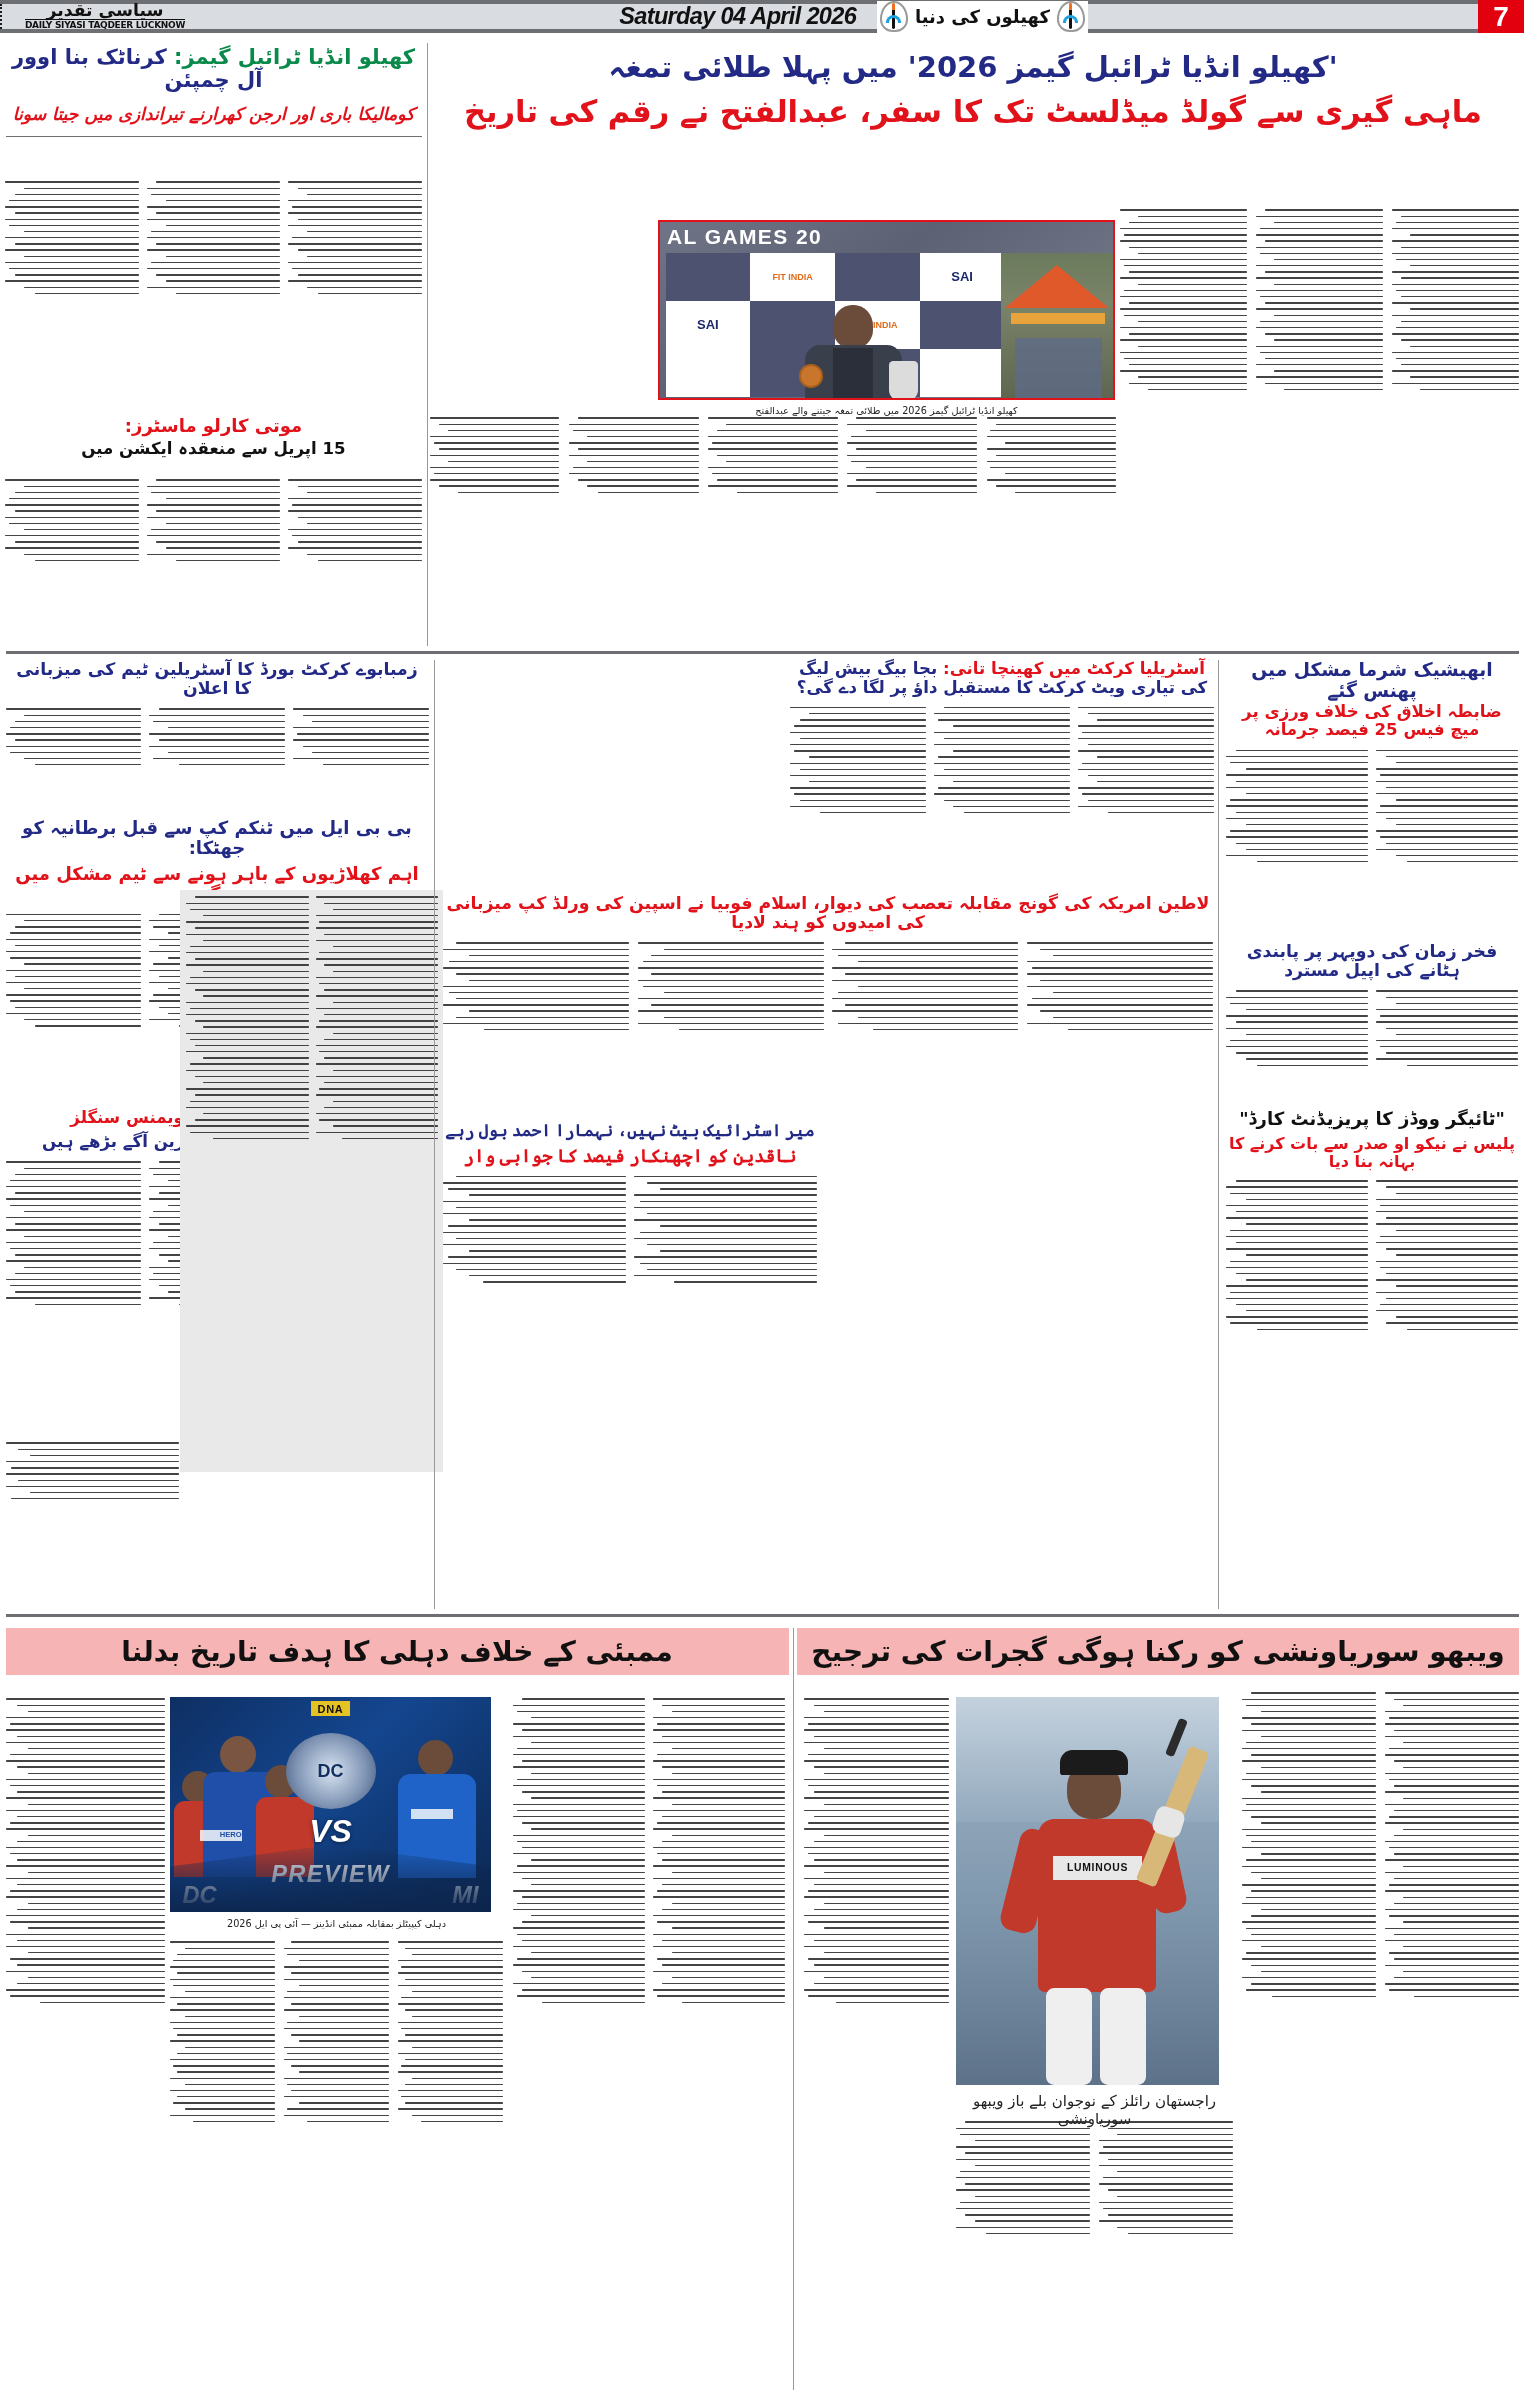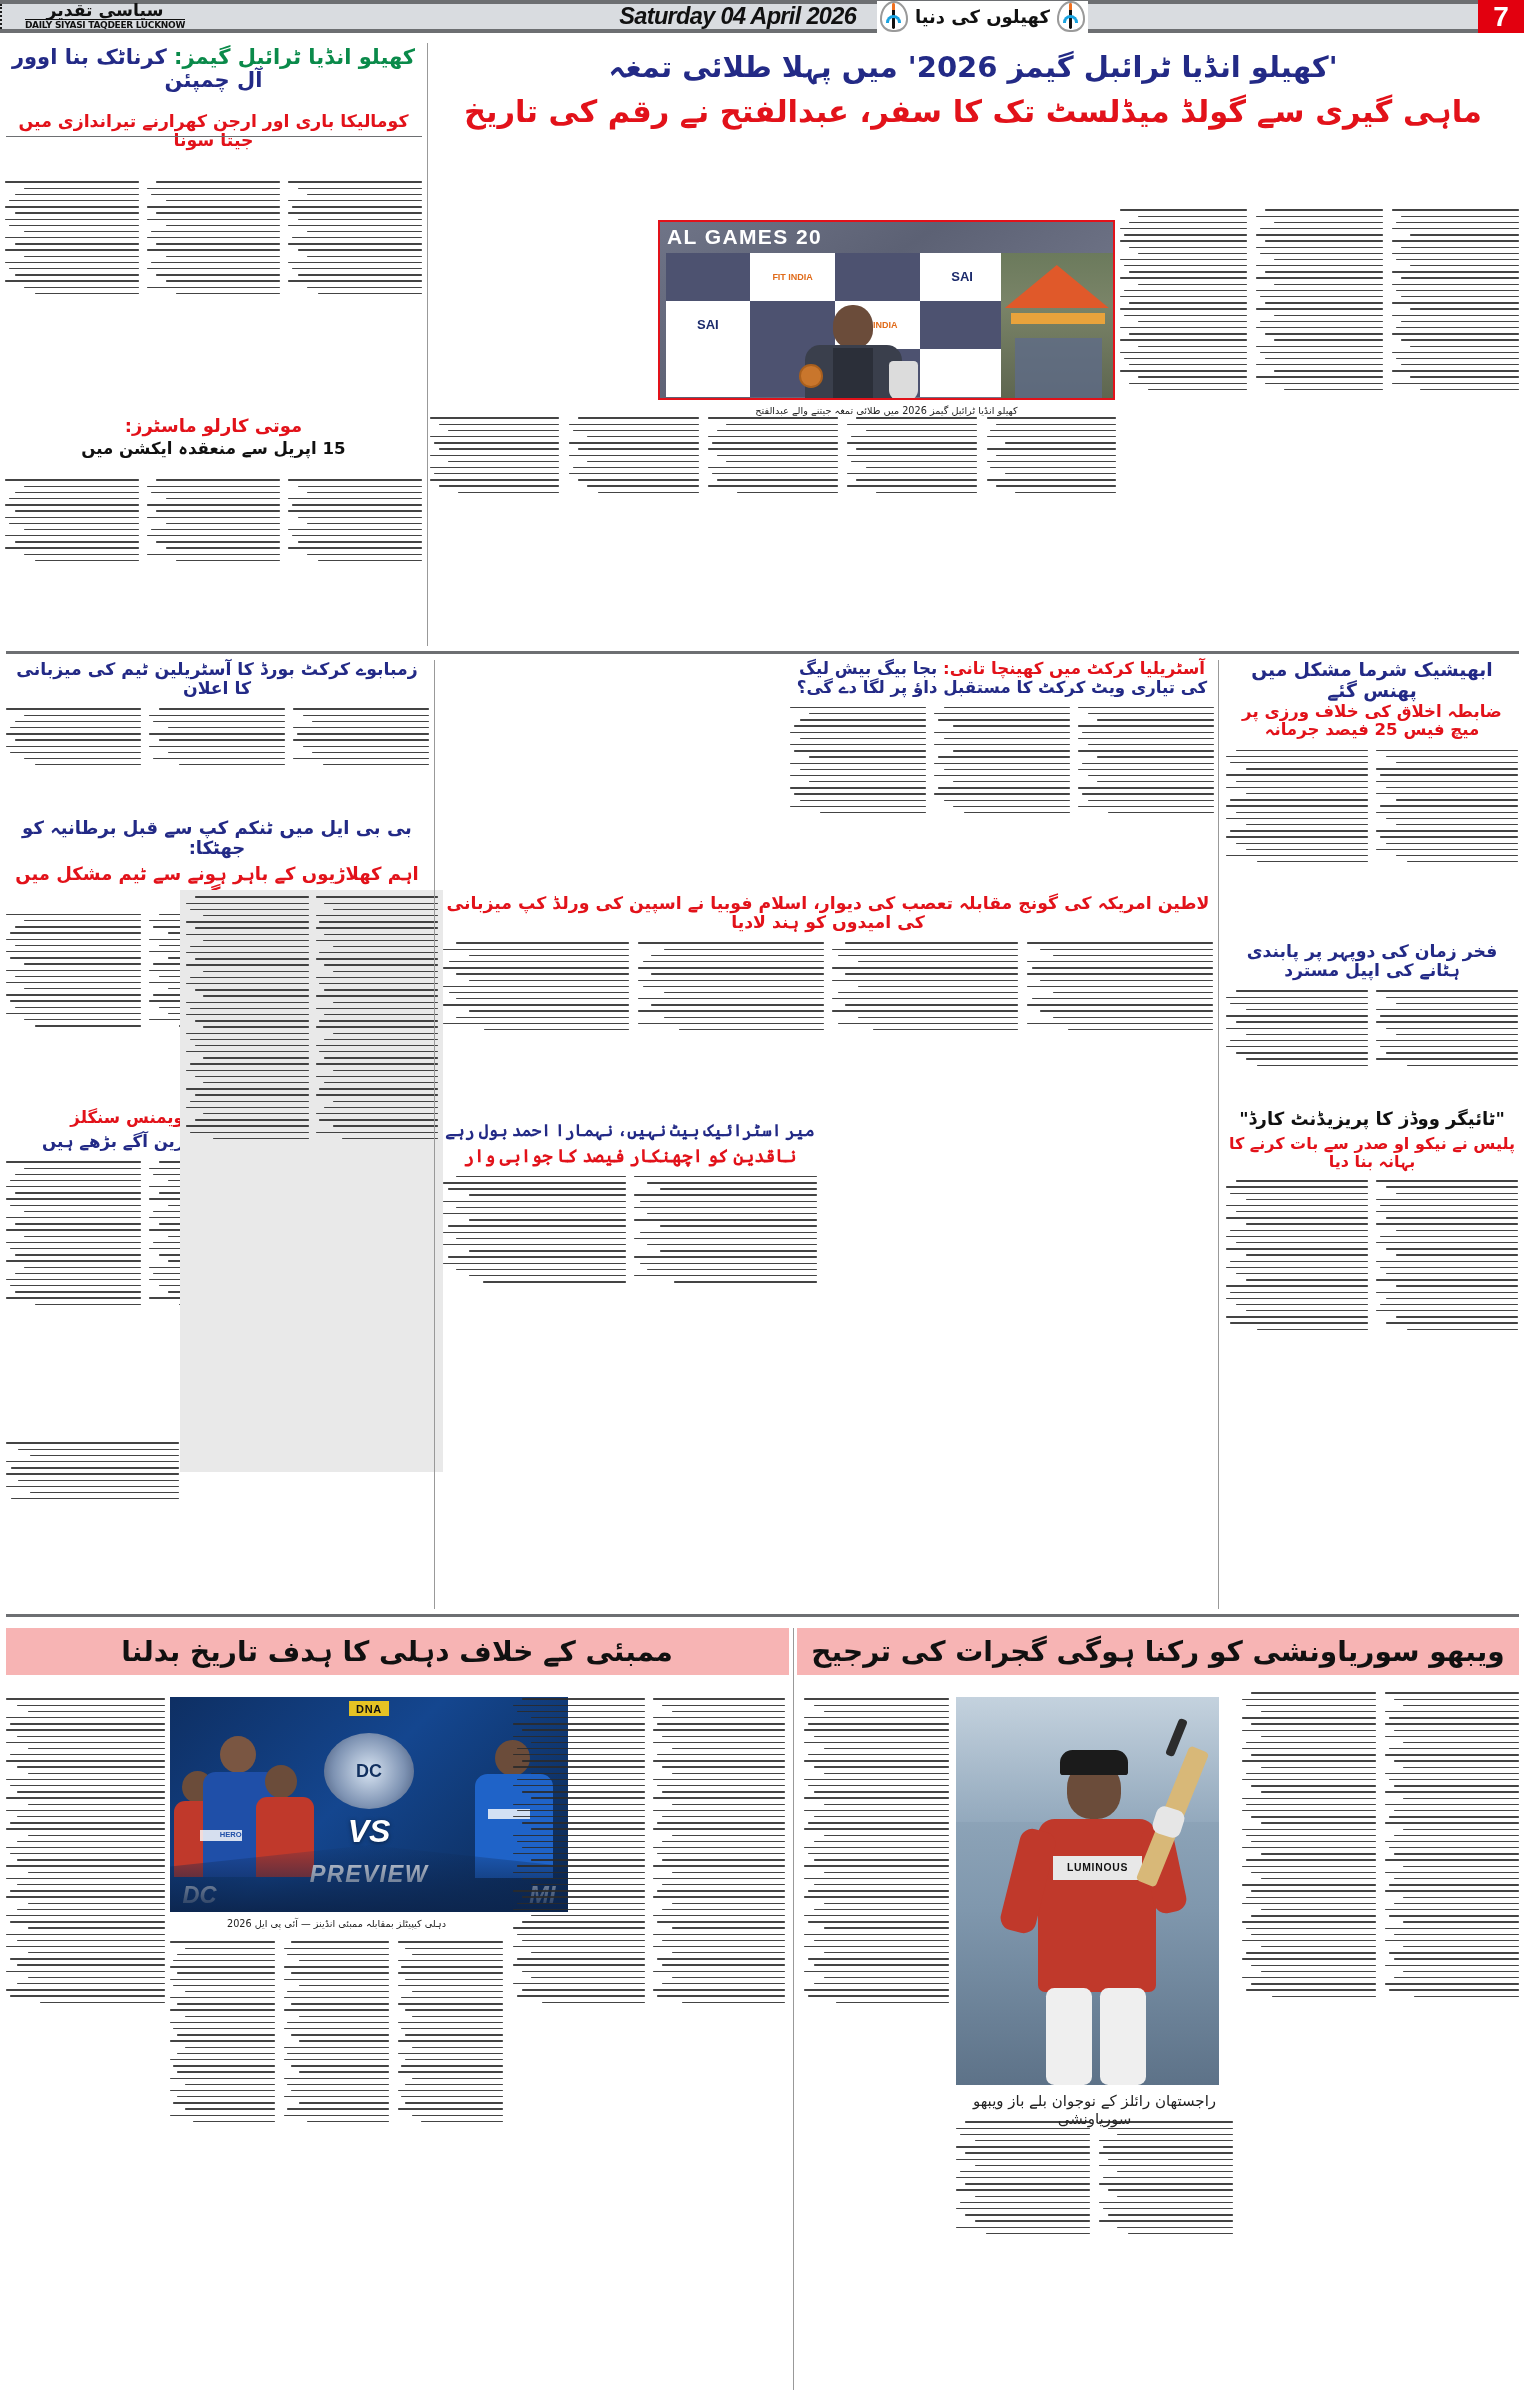--- a/index.html
+++ b/index.html
@@ -135,21 +135,21 @@
     </div>
 
     <div class="mast-pageno">7</div>
   </div>
 
   <div style="position:absolute; left:5.5px; top:43px; width:416px;">
     <div class="hl" style="font-size:21px; margin-top:2.8px;">
       <span class="hl-green">کھیلو انڈیا ٹرائبل گیمز:</span>
       <span class="hl-blue">کرناٹک بنا اوور آل چمپئن</span>
     </div>
-    <div class="hl hl-red" style="font-size:17.3px; margin-top:19px;">کومالیکا باری اور ارجن کھرارنے تیراندازی میں جیتا سونا</div>
+    <div class="hl hl-red" style="font-size:17.3px; margin-top:12px;font-style:italic;">کومالیکا باری اور ارجن کھرارنے تیراندازی میں جیتا سونا</div>
   </div>
 
   <div style="position:absolute; left:427px; top:43px; width:1092px;">
     <div class="hl hl-blue" style="font-size:29px; margin-top:8.3px;">'کھیلو انڈیا ٹرائبل گیمز 2026' میں پہلا طلائی تمغہ</div>
     <div class="hl hl-red" style="font-size:30.5px; margin-top:11px;">ماہی گیری سے گولڈ میڈلسٹ تک کا سفر، عبدالفتح نے رقم کی تاریخ</div>
   </div>
 
   <div style="position:absolute; left:5.5px; top:136px; width:416px; height:1.4px; background:#6d6f72;"></div>
 
   <div class="photo" style="position:absolute; left:658px; top:220px; width:457px; height:180px; border:2.8px solid #e2121a;">
@@ -1130,21 +1130,21 @@
   <div style="position:absolute; left:5.5px; top:1614px; width:1513px; height:2.8px; background:#6d6f72;"></div>
 
   <div class="banner-pink" style="position:absolute; left:797px; top:1628px; width:722px; height:47px; display:flex; align-items:center; justify-content:center;">
     <div class="hl hl-black" style="font-size:28px;">ویبھو سوریاونشی کو رکنا ہوگی گجرات کی ترجیح</div>
   </div>
 
   <div class="banner-pink2" style="position:absolute; left:5.5px; top:1628px; width:783px; height:47px; display:flex; align-items:center; justify-content:center;">
     <div class="hl hl-black" style="font-size:28px;">ممبئی کے خلاف دہلی کا ہدف تاریخ بدلنا</div>
   </div>
 
-  <div class="photo" style="position:absolute; left:170px; top:1697px; width:398px; height:215px;">
+  <div class="photo" style="position:absolute; left:170px; top:1697px; width:321px; height:215px;">
     <div style="position:absolute; inset:0; background:linear-gradient(135deg,#0e2f63 0%,#14468f 45%,#0b2750 100%);"></div>
 
     <div style="position:absolute; left:50%; top:4.2px; transform:translateX(-50%); background:#e6c324; color:#111; font:bold 11px 'Liberation Sans',sans-serif; padding:1.4px 7px; letter-spacing:0.7px;">DNA</div>
 
     <div style="position:absolute; left:9.7px; top:35px; width:132px; height:145px;">
       <div style="position:absolute; left:2.8px; top:39px; width:30.5px; height:32px; background:#6b4c3a; border-radius:50%;"></div>
       <div style="position:absolute; left:-5.5px; top:69px; width:57px; height:76px; background:#c0392b; border-radius:11px 11px 0 0;"></div>
       <div style="position:absolute; left:40px; top:4.2px; width:36px; height:37px; background:#7a5642; border-radius:50%;"></div>
       <div style="position:absolute; left:23.6px; top:40px; width:75px; height:105px; background:#1f4fa8; border-radius:12.5px 12.5px 0 0;"></div>
       <div style="position:absolute; left:85px; top:33px; width:32px; height:33px; background:#6b4c3a; border-radius:50%;"></div>

